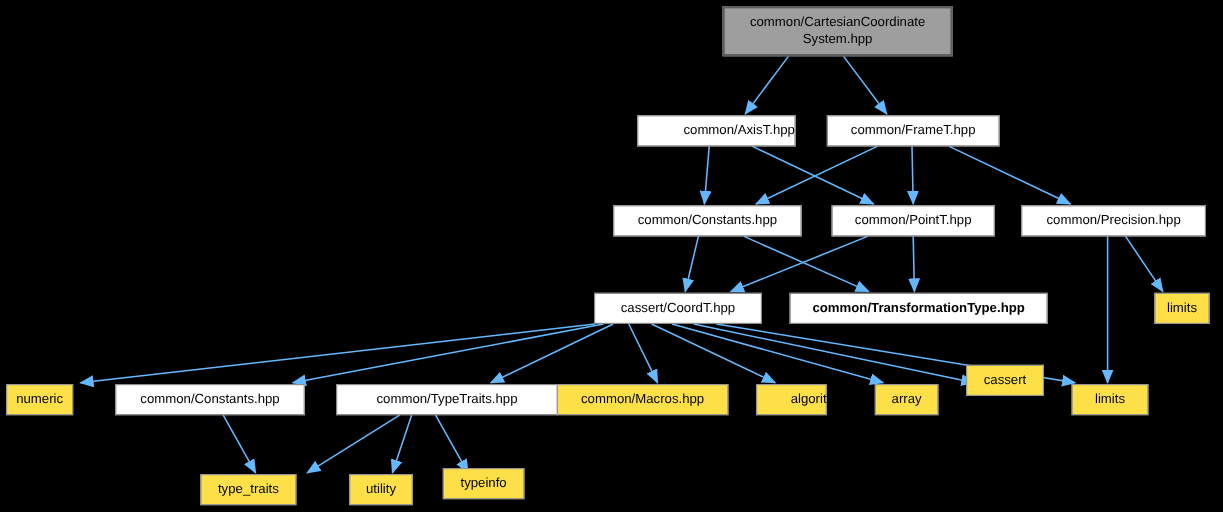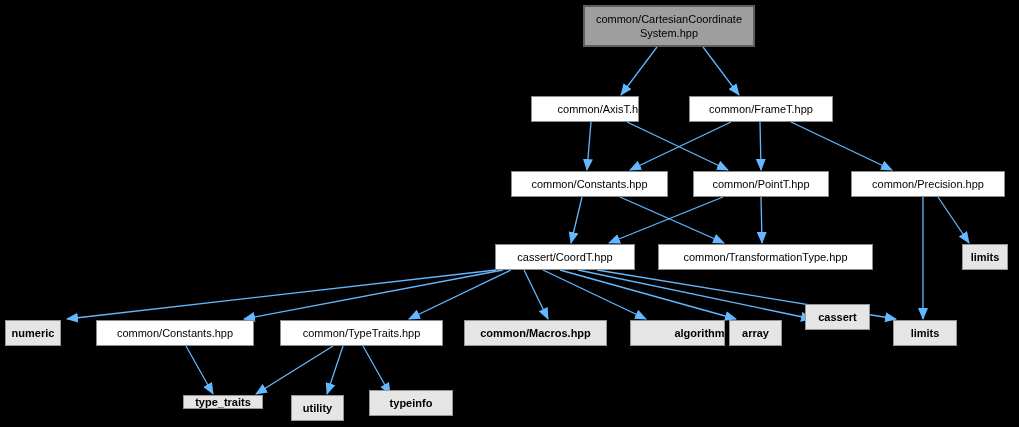--- a/index.html
+++ b/index.html
@@ -38,23 +38,22 @@
   .node.root {
     background: #9e9e9e;
     border: 2px solid #5f5f5f;
   }
   .node.internal {
     background: #ffffff;
     border: 1px solid #8c8c8c;
     cursor: pointer;
   }
   .node.leaf {
-    background: #e5e5e5;
+    background: #fde047;
     border: 1px solid #969696;
-    font-weight: bold;
   }
 </style>
 </head>
 <body>
 
 <div id="stage" style="background: rgb(0, 0, 0);">
   <svg id="edge-layer" width="1019" height="427" viewBox="0 0 1019 427" xmlns="http://www.w3.org/2000/svg">
     <defs>
       <marker id="arrowhead" markerUnits="userSpaceOnUse" markerWidth="12" markerHeight="10" refX="11" refY="5" orient="auto">
         <path d="M0,0 L12,5 L0,10 z" fill="#63B8FF"></path>
@@ -82,35 +81,35 @@
         <line x1="560" y1="270" x2="736" y2="319" stroke="#63B8FF" stroke-width="1.3" marker-end="url(#arrowhead)"></line>
         <line x1="578" y1="270" x2="812" y2="319" stroke="#63B8FF" stroke-width="1.3" marker-end="url(#arrowhead)"></line>
         <line x1="597" y1="270" x2="896" y2="319" stroke="#63B8FF" stroke-width="1.3" marker-end="url(#arrowhead)"></line>
         <line x1="186" y1="346" x2="213" y2="394" stroke="#63B8FF" stroke-width="1.3" marker-end="url(#arrowhead)"></line>
         <line x1="333" y1="346" x2="256" y2="394" stroke="#63B8FF" stroke-width="1.3" marker-end="url(#arrowhead)"></line>
         <line x1="343" y1="346" x2="327" y2="394" stroke="#63B8FF" stroke-width="1.3" marker-end="url(#arrowhead)"></line>
         <line x1="363" y1="346" x2="390" y2="394" stroke="#63B8FF" stroke-width="1.3" marker-end="url(#arrowhead)"></line>
       </g>
   </svg>
   <div id="nodes">
-      <div class="node root" style="left: 583px; top: 5px; width: 172px; height: 42px;"><span>common/CartesianCoordinate
+      <div class="node root" style="left: 602px; top: 5px; width: 192px; height: 42px;"><span>common/CartesianCoordinate
 System.hpp</span></div>
-      <div class="node internal" style="left: 531px; top: 96px; width: 108px; height: 26px; padding-left: 38px;"><span>common/AxisT.hpp</span></div>
+      <div class="node internal" style="left: 531px; top: 96px; width: 132px; height: 26px; padding-left: 38px;"><span>common/AxisT.hpp</span></div>
       <div class="node internal" style="left: 689px; top: 96px; width: 144px; height: 26px;"><span>common/FrameT.hpp</span></div>
       <div class="node internal" style="left: 511px; top: 171px; width: 157px; height: 26px;"><span>common/Constants.hpp</span></div>
       <div class="node internal" style="left: 693px; top: 171px; width: 136px; height: 26px;"><span>common/PointT.hpp</span></div>
       <div class="node internal" style="left: 851px; top: 171px; width: 154px; height: 26px; text-align: center;"><span>common/Precision.hpp</span></div>
       <div class="node internal" style="left: 495px; top: 244px; width: 140px; height: 26px;"><span>cassert/CoordT.hpp</span></div>
-      <div class="node internal" style="left: 658px; top: 244px; width: 215px; height: 26px;"><span>common/TransformationType.hpp</span></div>
+      <div class="node internal" style="left: 658px; top: 244px; width: 215px; height: 26px; font-weight: bold;"><span>common/TransformationType.hpp</span></div>
       <div class="node leaf" style="left: 962px; top: 244px; width: 46px; height: 26px;"><span>limits</span></div>
       <div class="node leaf" style="left: 5px; top: 320px; width: 56px; height: 26px;"><span>numeric</span></div>
       <div class="node internal" style="left: 96px; top: 320px; width: 158px; height: 26px;"><span>common/Constants.hpp</span></div>
-      <div class="node internal" style="left: 280px; top: 320px; width: 163px; height: 26px;"><span>common/TypeTraits.hpp</span></div>
+      <div class="node internal" style="left: 280px; top: 320px; width: 185px; height: 26px;"><span>common/TypeTraits.hpp</span></div>
       <div class="node leaf" style="left: 464px; top: 320px; width: 143px; height: 26px; text-align: right;"><span>common/Macros.hpp</span></div>
-      <div class="node leaf" style="left: 630px; top: 320px; width: 95px; height: 26px; padding-left: 44px;"><span>algorithm</span></div>
+      <div class="node leaf" style="left: 630px; top: 320px; width: 59px; height: 26px; padding-left: 44px;"><span>algorithm</span></div>
       <div class="node leaf" style="left: 729px; top: 320px; width: 53px; height: 26px;"><span>array</span></div>
       <div class="node leaf" style="left: 805px; top: 304px; width: 65px; height: 26px;"><span>cassert</span></div>
       <div class="node leaf" style="left: 893px; top: 320px; width: 64px; height: 26px;"><span>limits</span></div>
-      <div class="node leaf" style="left: 183px; top: 395px; width: 80px; height: 14px;"><span>type_traits</span></div>
+      <div class="node leaf" style="left: 167px; top: 395px; width: 80px; height: 26px;"><span>type_traits</span></div>
       <div class="node leaf" style="left: 291px; top: 395px; width: 53px; height: 26px;"><span>utility</span></div>
-      <div class="node leaf" style="left: 369px; top: 390px; width: 84px; height: 26px; text-align: center;"><span>typeinfo</span></div>
+      <div class="node leaf" style="left: 369px; top: 390px; width: 68px; height: 26px; text-align: center;"><span>typeinfo</span></div>
     </div>
 </div>
 
 </body></html>

